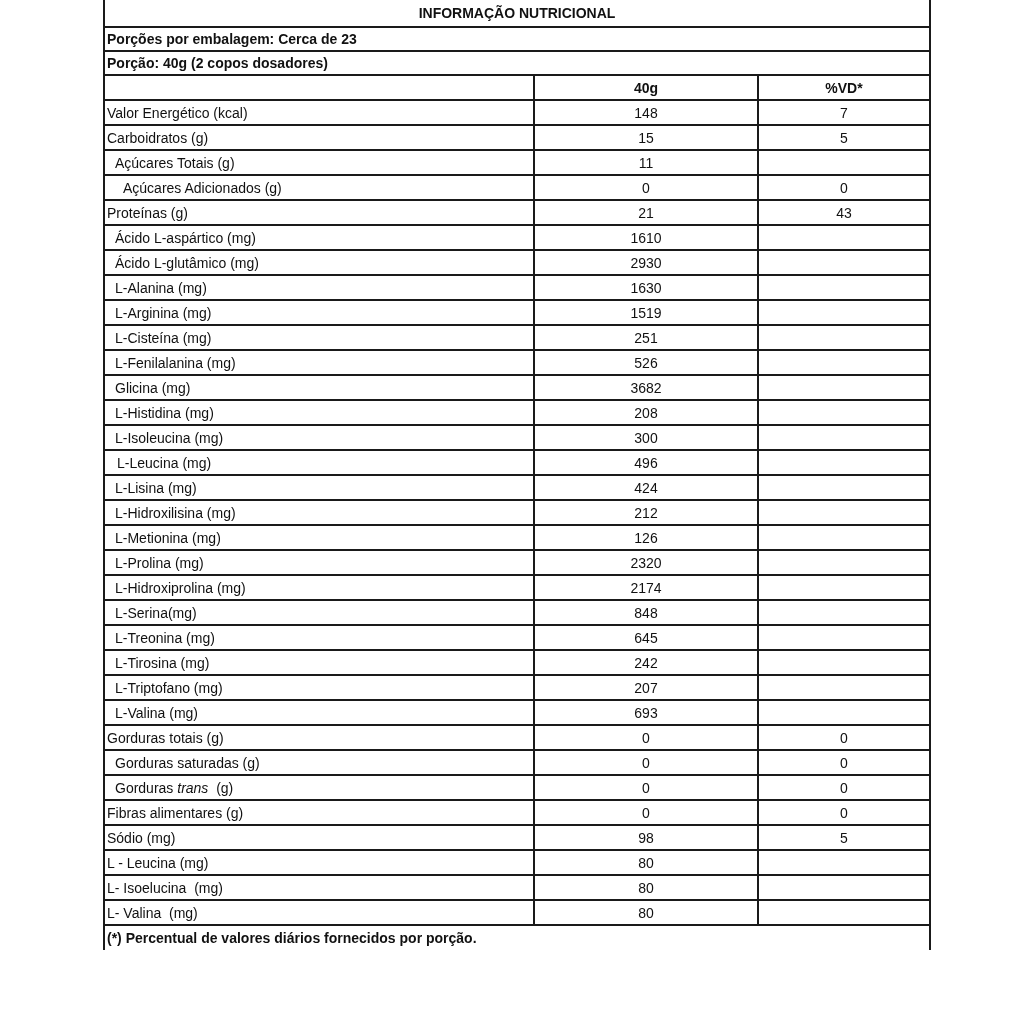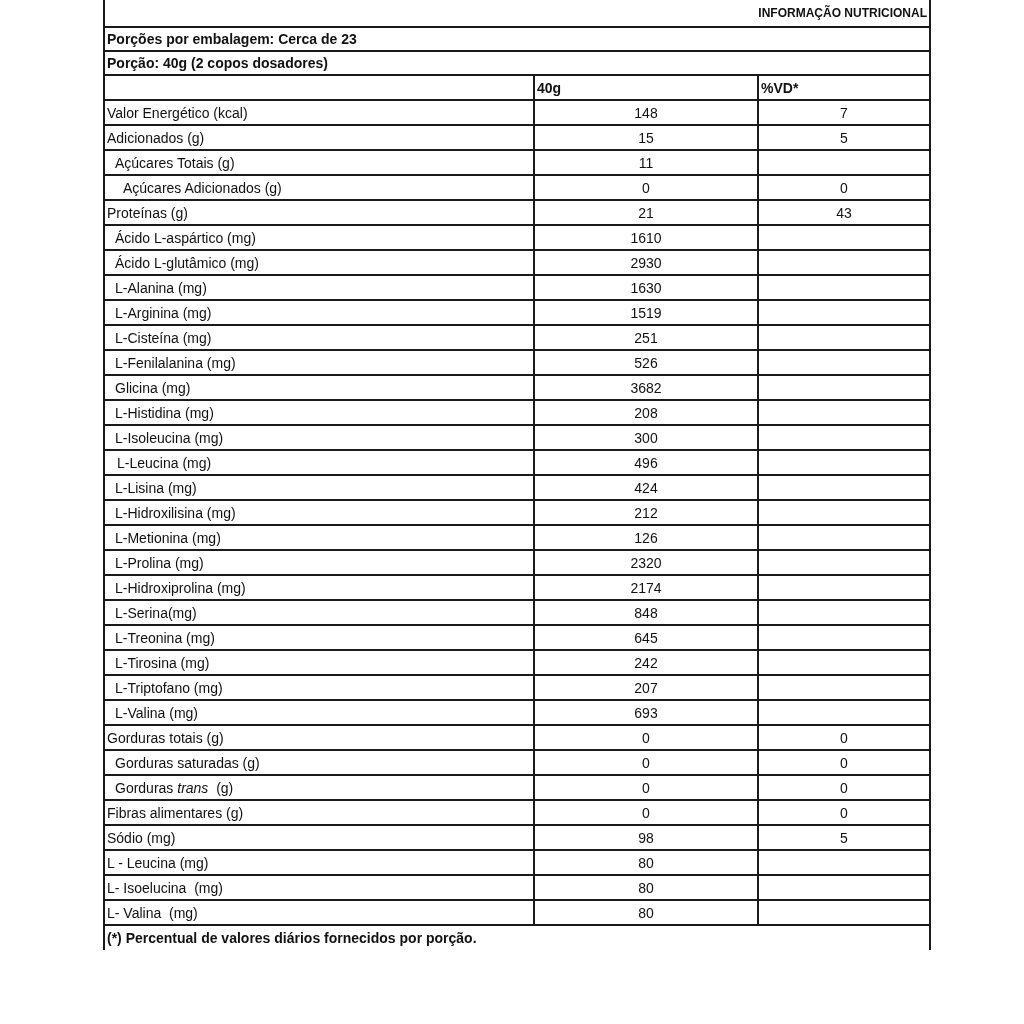--- a/index.html
+++ b/index.html
@@ -3,23 +3,23 @@
 <meta charset="utf-8">
 <style>
   html, body { margin: 0; padding: 0; background: #ffffff; }
   body { width: 1024px; height: 1024px; position: relative; overflow: hidden;
          font-family: "Liberation Sans", sans-serif; color: #111; }
   .table-wrap { position: absolute; left: 103px; top: 0; width: 826px; }
   table { border-collapse: collapse; width: 826px; table-layout: fixed; }
   td { border: 2px solid #1a1a1a; padding: 0 2px; height: 23px; font-size: 14px;
        white-space: nowrap; overflow: hidden; vertical-align: middle; }
   td.num { text-align: center; }
-  tr.title td { height: 26px; text-align: right; font-weight: bold; font-size: 12px; border-top: none; }
+  tr.title td { height: 26px; text-align: center; font-weight: bold; font-size: 14px; border-top: none; }
   tr.info td { font-weight: bold; height: 22px; margin-left: 24px; }
-  tr.head td { font-weight: bold; text-align: left; height: 23px; }
+  tr.head td { font-weight: bold; text-align: center; height: 23px; }
   tr.footer td { font-weight: bold; height: 24px; border-bottom: none; }
   .ind1 { padding-left: 10px; }
   .ind2 { padding-left: 18px; }
   col.c1 { width: 430px; }
   col.c2 { width: 224px; }
   col.c3 { width: 172px; }
   .it { font-style: italic; }
 </style>
 </head>
 <body>
@@ -46,21 +46,21 @@
         <td>40g</td>
         <td>%VD*</td>
       </tr>
 
       <tr>
           <td style="white-space: pre;">Valor Energético (kcal)</td>
           <td class="num">148</td>
           <td class="num">7</td>
         </tr>
         <tr>
-          <td style="white-space: pre;">Adicionados (g)</td>
+          <td style="white-space: pre;">Carboidratos (g)</td>
           <td class="num">15</td>
           <td class="num">5</td>
         </tr>
         <tr>
           <td class="ind1" style="white-space: pre;">Açúcares Totais (g)</td>
           <td class="num">11</td>
           <td class="num"></td>
         </tr>
         <tr>
           <td class="ind2" style="white-space: pre;">Açúcares Adicionados (g)</td>

